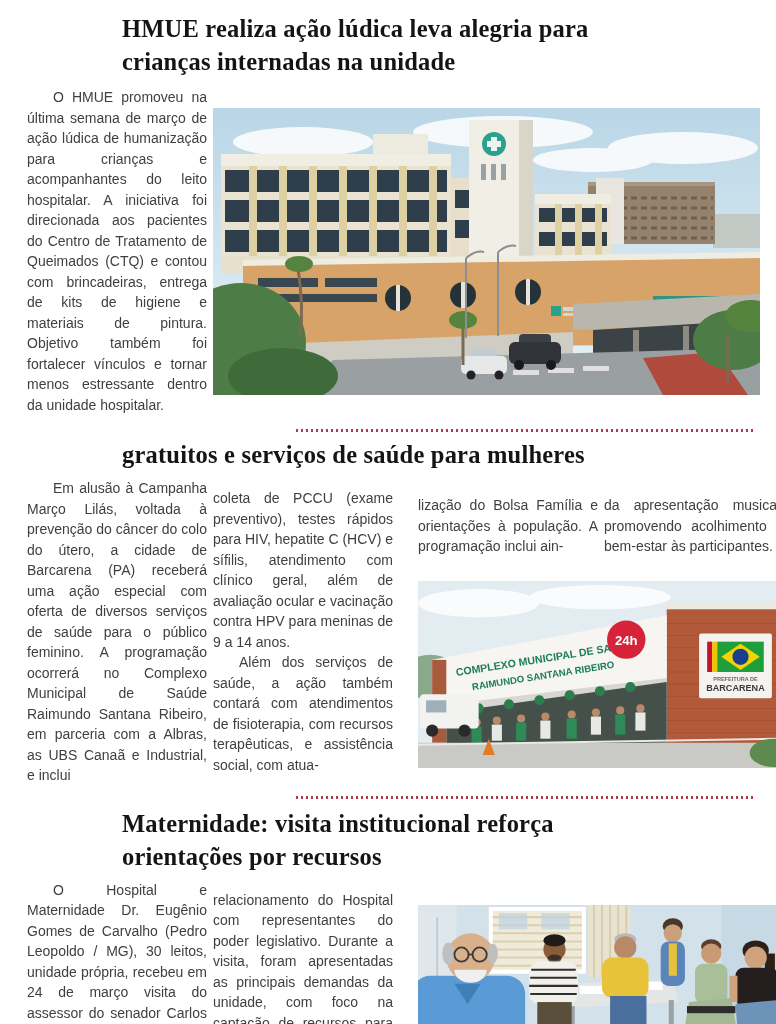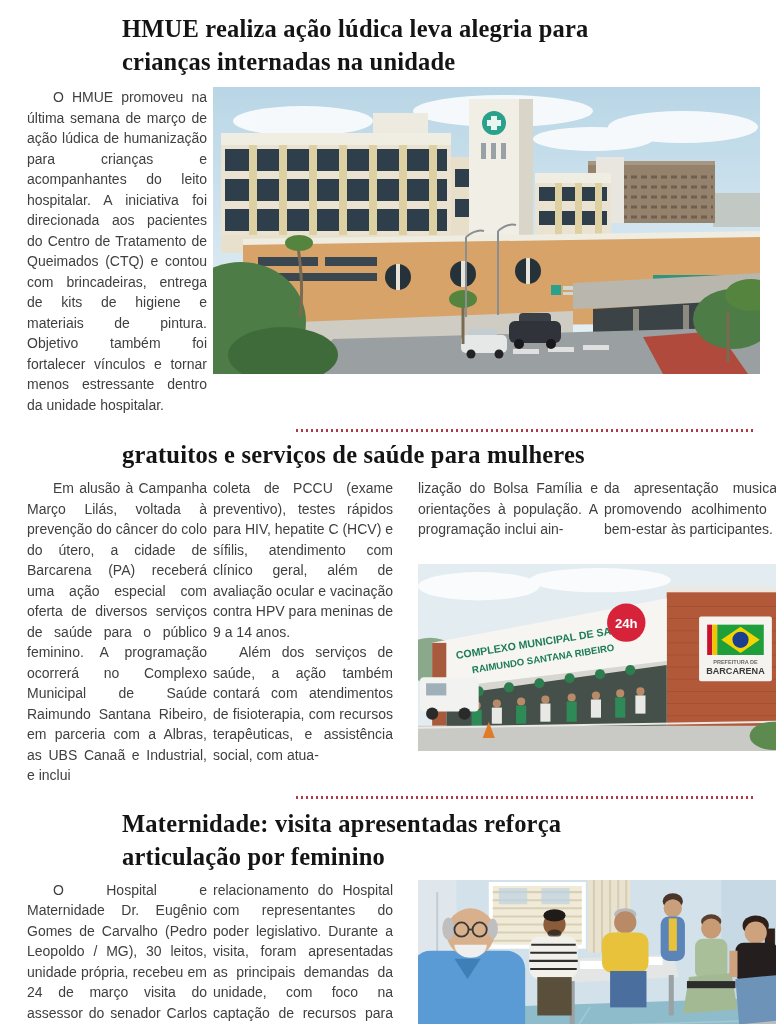--- a/index.html
+++ b/index.html
@@ -8,21 +8,21 @@
     font-family:"Liberation Sans",sans-serif;color:#3f3f3f;
   }
   .headline{
     font-family:"Liberation Serif",serif;font-weight:700;color:#141414;
     font-size:24.5px;line-height:33px;margin:0;padding-left:122px;padding-right:30px;
     letter-spacing:.2px;
   }
   .headline span{display:block;}
   .h1-first{padding-top:12px;margin-bottom:9px;}
   .h1-mid{margin-bottom:7px;}
-  .row{display:flex;gap:6px;padding:0 16px 0 27px;align-items:flex-start;}
+  .row{display:flex;gap:6px;padding:0 16px 0 27px;align-items:center;}
   .bodycol{width:180px;flex:0 0 180px;font-size:14px;line-height:20.5px;text-align:justify;}
   .bodycol p{margin:0;}
   .indent{text-indent:26px;}
   figure{margin:0;padding:0;}
   .photo{flex:1 1 auto;min-width:0;}
   .photo svg{display:block;width:100%;height:auto;}
   .rightarea{width:366px;flex:0 0 366px;display:flex;flex-direction:column;gap:24px;padding-left:19px;}
   .minirow{display:flex;gap:6px;}
   .sep{
     height:3px;width:459px;margin-left:auto;margin-right:21px;
@@ -310,22 +310,22 @@
           </svg>
         </figure>
       </div>
     </div>
   </section>
 
   <div class="sep sep2"></div>
 
   <section>
     <h1 class="headline h1-mid">
-      <span>Maternidade: visita apresentadas reforça</span>
-      <span>articulação por feminino</span>
+      <span>Maternidade: visita institucional reforça</span>
+      <span>orientações por recursos</span>
     </h1>
     <div class="row">
       <div class="bodycol">
         <p class="indent">O Hospital e Maternidade Dr. Eugênio Gomes de Carvalho (Pedro Leopoldo / MG), 30 leitos, unidade própria, recebeu em 24 de março visita do assessor do senador Carlos Viana. A agenda integra uma série de ações estratégicas voltadas ao fortalecimento do</p>
       </div>
       <div class="bodycol">
         <p>relacionamento do Hospital com representantes do poder legislativo. Durante a visita, foram apresentadas as principais demandas da unidade, com foco na captação de recursos para melhorias na estrutura e ampliação dos serviços prestados à população.</p>
       </div>
       <figure class="photo rightarea">
         <svg viewBox="0 0 362 172" preserveAspectRatio="none">

